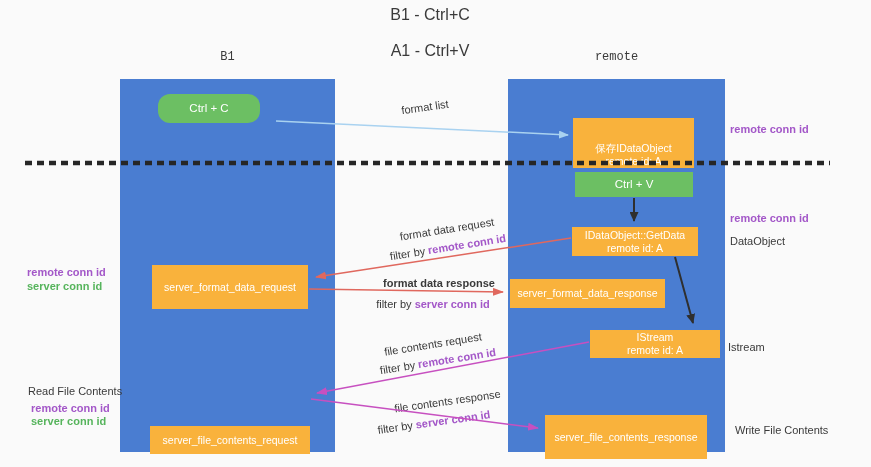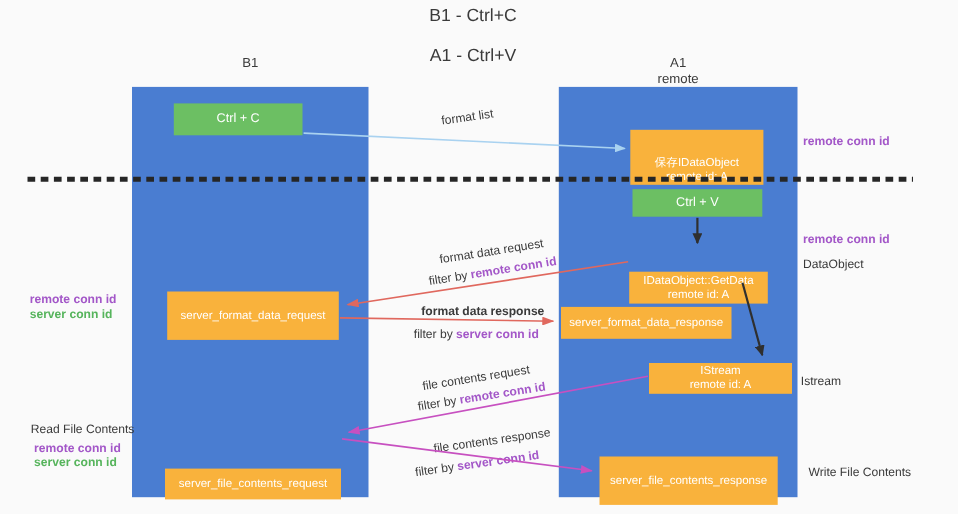--- a/index.html
+++ b/index.html
@@ -14,21 +14,21 @@
     overflow:hidden;
   }
   .abs{position:absolute;}
   .title-line{
     left:300px;width:260px;
     text-align:center;
     font-size:16px;color:#3a3a3a;
   }
   .col-header{
     text-align:center;
-    font-size:12px;line-height:14px;color:#3a3a3a;
+    font-size:12px;line-height:14px;color:#3a3a3a;font-family:Liberation Mono, monospace;
   }
   .column{
     background:#4a7dd1;
   }
   .box{
     display:flex;flex-direction:column;
     align-items:center;justify-content:center;
     color:#ffffff;
     font-size:10.5px;line-height:13px;
     text-align:center;
@@ -50,41 +50,40 @@
 
 <div class="stage">
 
   <div class="abs title-line" style="top:6px;">B1 - Ctrl+C</div>
   <div class="abs title-line" style="top:26px;margin-top:16px;">A1 - Ctrl+V</div>
 
   <div class="abs col-header" style="left:120px;top:50px;width:215px;">
     <div>B1</div>
   </div>
   <div class="abs col-header" style="left:508px;top:50px;width:217px;">
-    <div>A1</div>
     <div>remote</div>
   </div>
 
   <div class="abs column" style="left:120px;top:79px;width:215px;height:373px;"></div>
   <div class="abs column" style="left:508px;top:79px;width:217px;height:373px;"></div>
 
-  <div class="abs box green" style="left:158px;top:94px;width:117px;height:29px;">
+  <div class="abs box green" style="left:158px;top:94px;width:102px;height:29px;border-radius:12px;">
     <div>Ctrl + C</div>
   </div>
 
   <div class="abs box orange" style="left:573px;top:118px;width:121px;height:50px;justify-content:flex-end;">
     <div>保存IDataObject</div>
     <div>remote id: A</div>
   </div>
 
   <div class="abs box green" style="left:575px;top:172px;width:118px;height:25px;">
     <div>Ctrl + V</div>
   </div>
 
-  <div class="abs box orange" style="left:572px;top:227px;width:126px;height:29px;margin-top:20px;">
+  <div class="abs box orange" style="left:572px;top:227px;width:126px;height:29px;">
     <div>IDataObject::GetData</div>
     <div>remote id: A</div>
   </div>
 
   <div class="abs box orange" style="left:152px;top:265px;width:156px;height:44px;">
     <div>server_format_data_request</div>
   </div>
 
   <div class="abs box orange" style="left:510px;top:279px;width:155px;height:29px;">
     <div>server_format_data_response</div>

